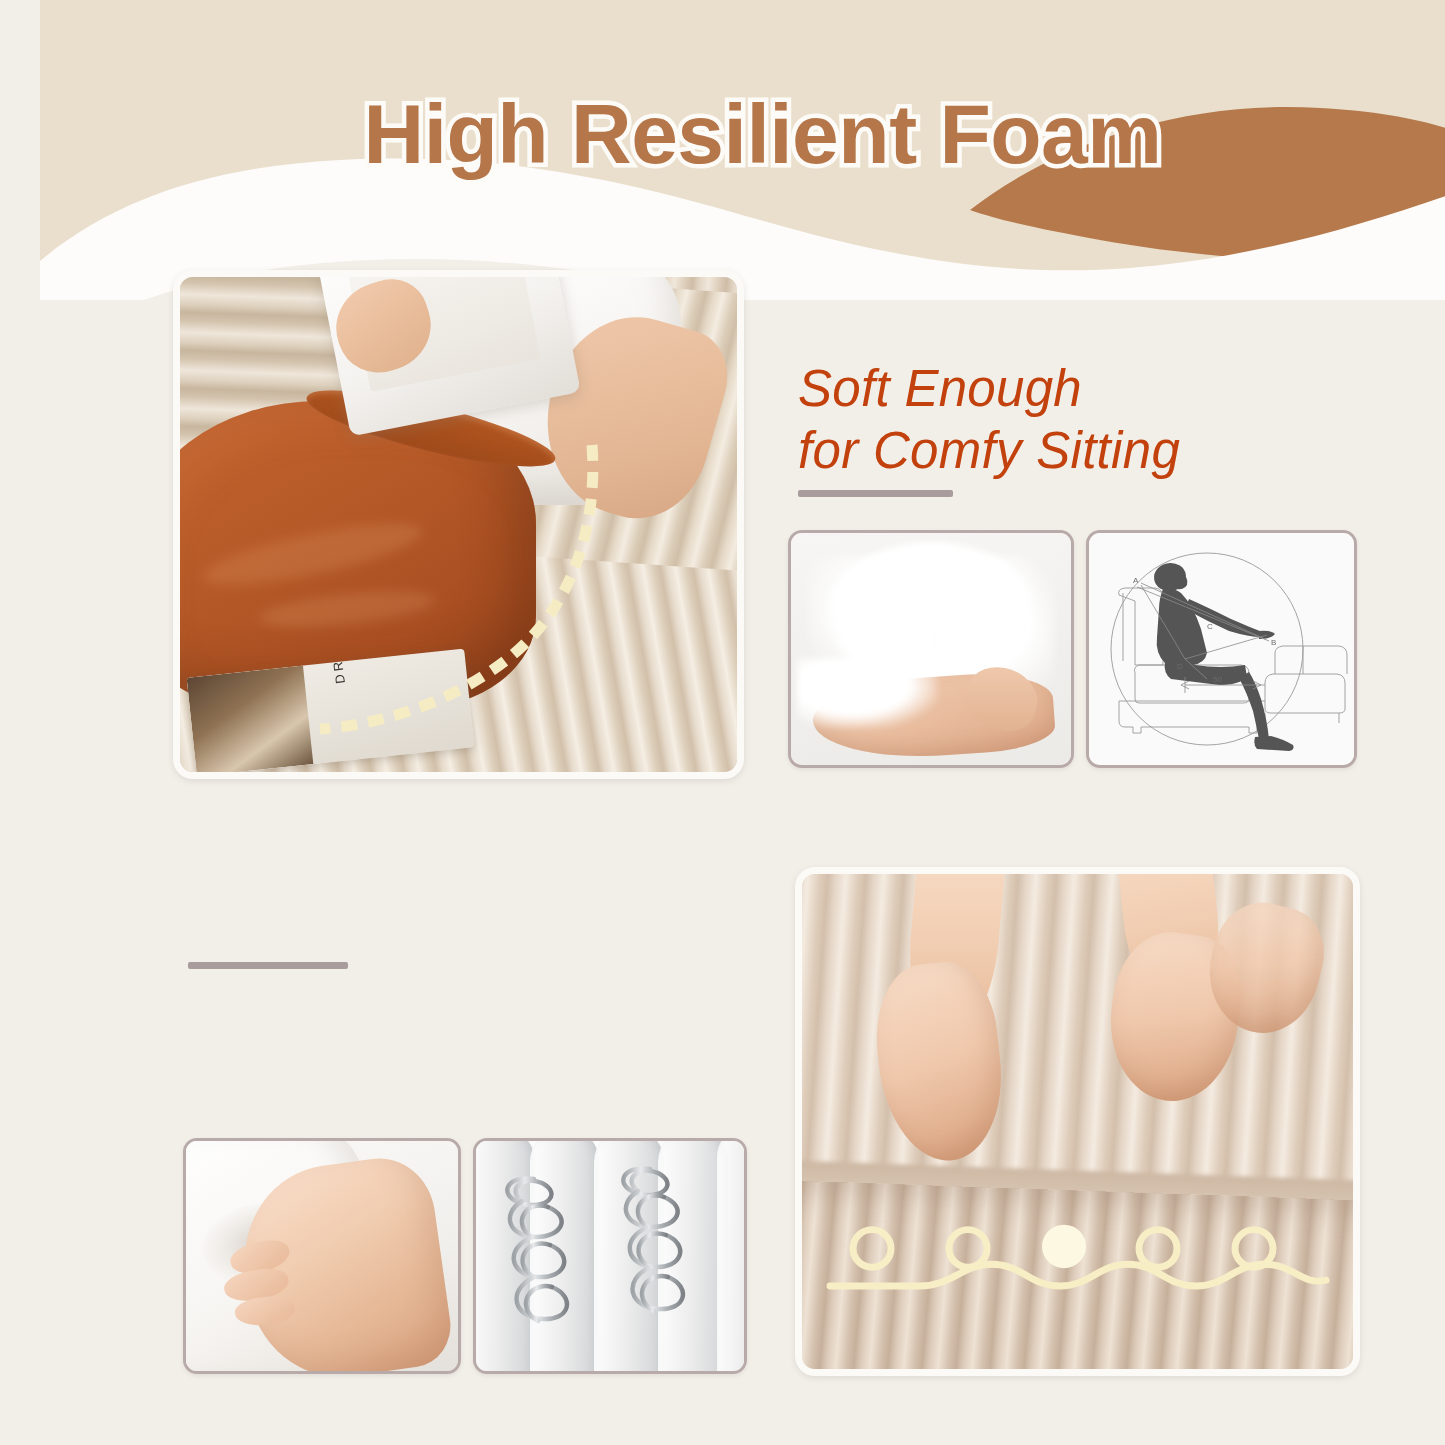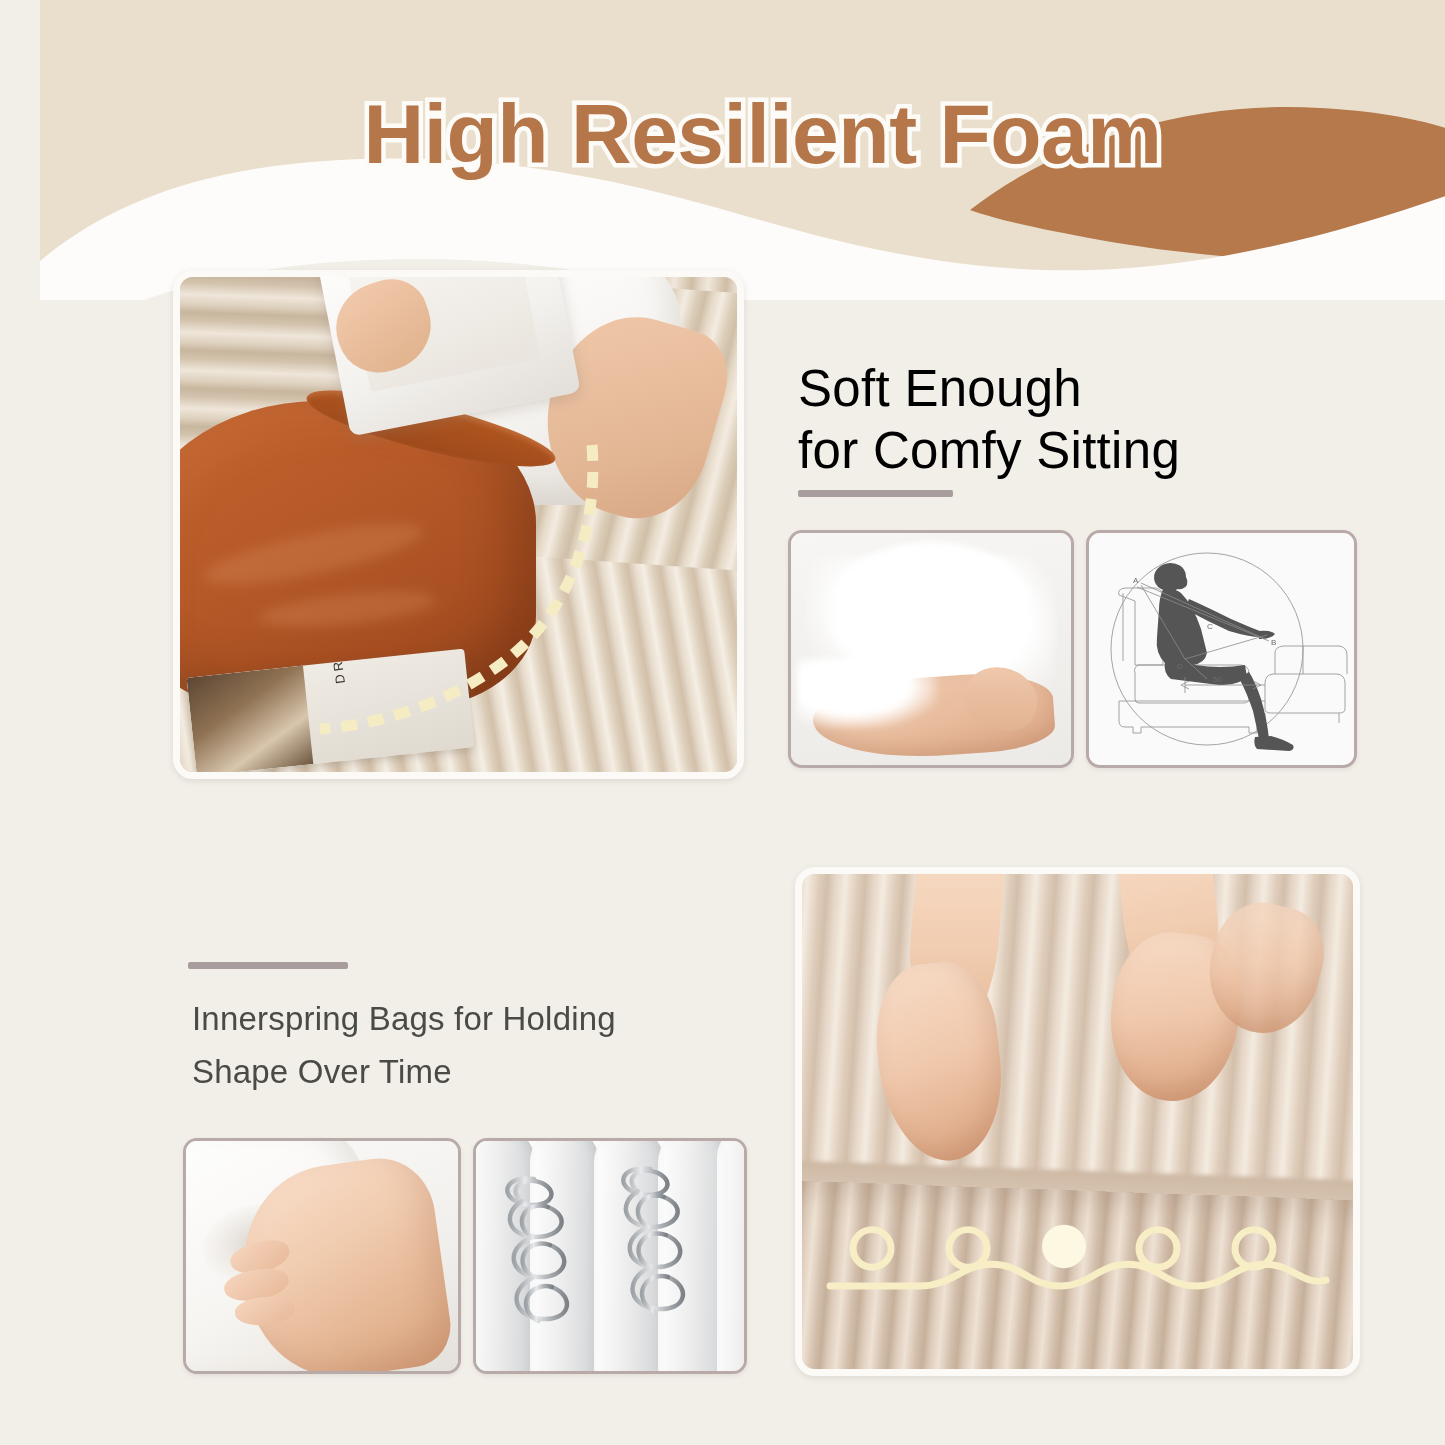--- a/index.html
+++ b/index.html
@@ -72,26 +72,27 @@
   }
   .photo .inner {
     position: absolute;
     inset: 0;
     overflow: hidden;
   }
 
   
   .heading {
     position: absolute;
-    color: #000000;
+    color: #c2410c;
     font-size: 51px;
     line-height: 1.22;
     font-weight: normal;
     letter-spacing: 0.3px;
     white-space: pre-line;
+    font-style: italic;
   }
   .rule {
     position: absolute;
     height: 7px;
     background: #a99c9c;
     border-radius: 2px;
   }
   .subtext {
     position: absolute;
     color: #4a4a46;
@@ -488,22 +489,20 @@
           <text x="182" y="112">B</text>
           <text x="118" y="96">C</text>
           <text x="88" y="136">D</text>
           <text x="124" y="149">50</text>
         </g>
       </svg>
     </div>
   </div>
 
   <div class="rule" style="left: 148px; top: 962px; width: 160px; background: rgb(169, 156, 156);"></div>
-  <div class="subtext" style="left: 152px; top: 992px; width: 600px; color: rgb(74, 74, 70);">Innerspring Bags for Holding
-Shape Over Time</div>
 
   <div class="photo small" style="left: 143px; top: 1138px; width: 272px; height: 230px; border-color: rgb(185, 170, 170);">
     <div class="inner">
       <div class="foam-bg"></div>
       <div class="foam-block"></div>
       <div class="foam-dent"></div>
       <div class="press-hand"></div>
       <div class="finger" style="left:16%;top:44%;width:22%;height:13%;transform:rotate(-14deg);"></div>
       <div class="finger" style="left:14%;top:56%;width:24%;height:13%;transform:rotate(-10deg);"></div>
       <div class="finger" style="left:18%;top:68%;width:22%;height:12%;transform:rotate(-6deg);"></div>

